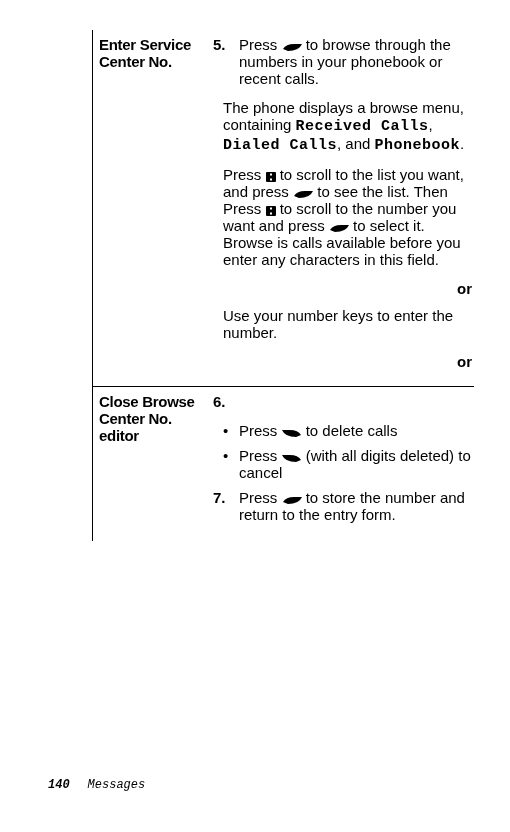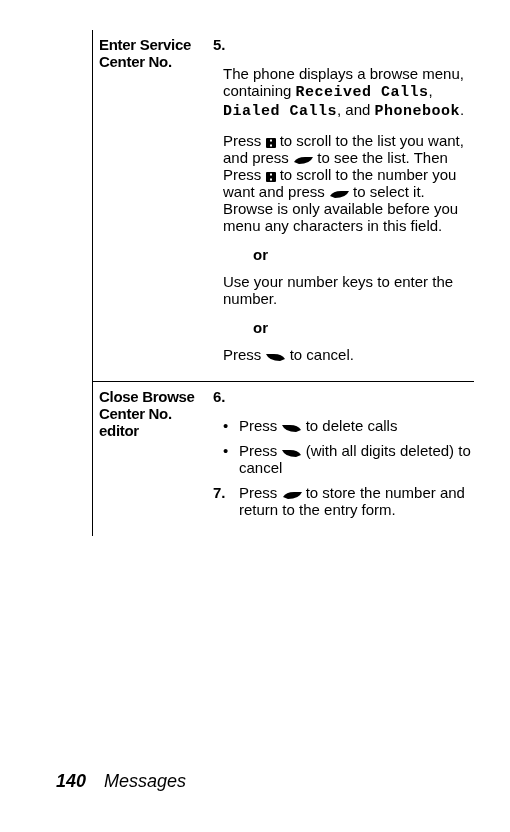--- a/index.html
+++ b/index.html
@@ -47,38 +47,39 @@
   .step .num {
     width: 26px;
     flex: 0 0 26px;
     font-weight: bold;
   }
   .step .txt {
     flex: 1;
   }
   .para { margin-bottom: 12px; }
   .indent { margin-left: 10px; }
-  .or { margin: 10px 0 10px 40px; font-weight: bold; }
+  .or { margin: 10px 0 10px 58px; font-weight: bold; text-align: right; }
   .mono {
     font-family: "Courier New", monospace;
     font-weight: bold;
     letter-spacing: 0.5px;
   }
   .bul {
     display: flex;
     margin-left: 0px;
     margin-bottom: 8px;
   }
   .bul .dot { width: 16px; flex:0 0 16px; }
   .footer {
     position: absolute;
     bottom: 20px;
-    left: 56px;
+    left: 48px;
     font-style: italic;
-    font-size: 18px;
+    font-size: 12px;
+    font-family: Liberation Mono, monospace;
   }
   .footer b { font-style: italic; font-weight: bold; margin-right: 18px;}
   svg.icon { vertical-align: -2px; }
 </style>
 </head>
 <body>
 
 <svg width="0" height="0" style="position:absolute">
   <defs>
     <g id="softkey-right">
@@ -97,49 +98,49 @@
 
 <div class="page">
   <div class="content">
 
     <div class="row first">
       <div class="label">Enter Service Center No.</div>
       <div class="body">
 
         <div class="step">
           <div class="num">5.</div>
+          <div class="txt">
+            <span>Press </span><svg class="icon" width="20" height="8">
+                <use href="#softkey-right"></use>
+              </svg><span> to browse through the numbers in your phonebook or recent calls.</span>
+          </div>
         </div>
 
         <div class="para indent">
           <span>The phone displays a browse menu, containing </span><span class="mono">Received Calls</span><span>, </span><span class="mono">Dialed Calls</span><span>, and </span><span class="mono">Phonebook</span><span>.</span>
         </div>
 
         <div class="para indent">
           <span>Press </span><svg class="icon" width="10" height="10">
               <use href="#nav-square"></use>
             </svg><span> to scroll to the list you want, and press </span><svg class="icon" width="20" height="8">
               <use href="#softkey-right"></use>
             </svg><span> to see the list. Then Press </span><svg class="icon" width="10" height="10">
               <use href="#nav-square"></use>
             </svg><span> to scroll to the number you want and press </span><svg class="icon" width="20" height="8">
               <use href="#softkey-right"></use>
-            </svg><span> to select it. Browse is only available before you menu any characters in this field.</span>
+            </svg><span> to select it. Browse is calls available before you enter any characters in this field.</span>
         </div>
 
         <div class="or">or</div>
 
         <div class="para indent">Use your number keys to enter the number.</div>
 
         <div class="or">or</div>
 
-        <div class="para indent">
-          <span>Press </span><svg class="icon" width="20" height="8">
-              <use href="#softkey-left"></use>
-            </svg><span> to cancel.</span>
-        </div>
 
       </div>
     </div>
 
     <div class="row">
       <div class="label">Close Browse Center No. editor</div>
       <div class="body">
 
         <div class="step">
           <div class="num">6.</div>

